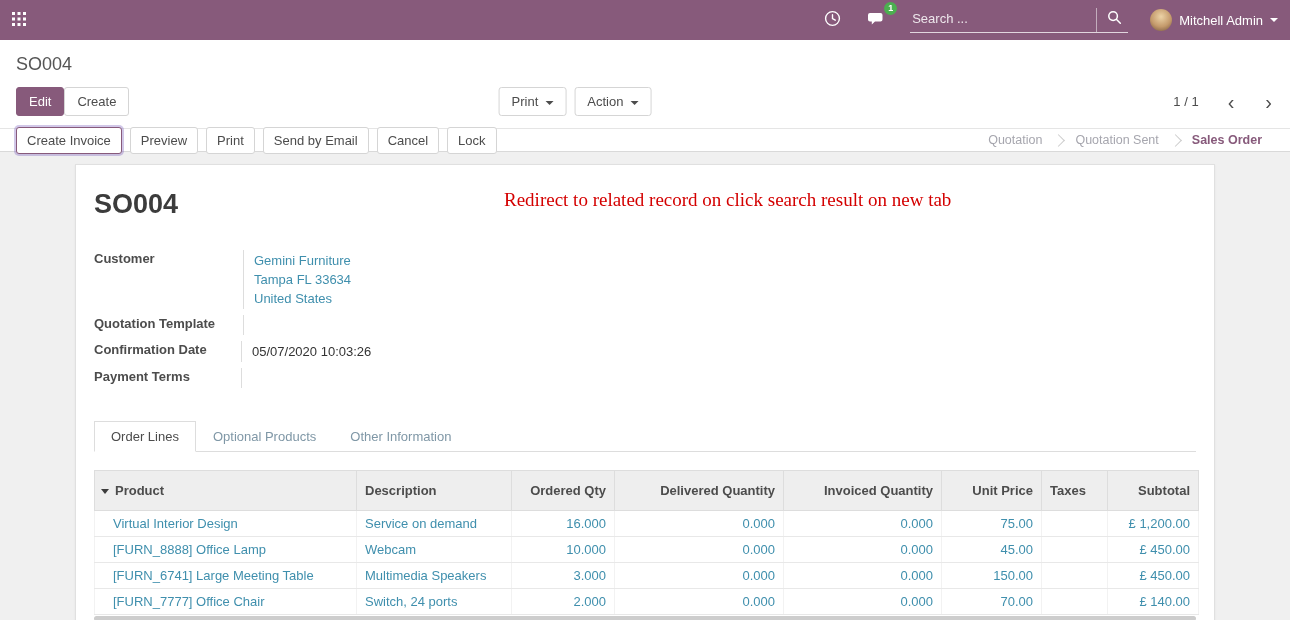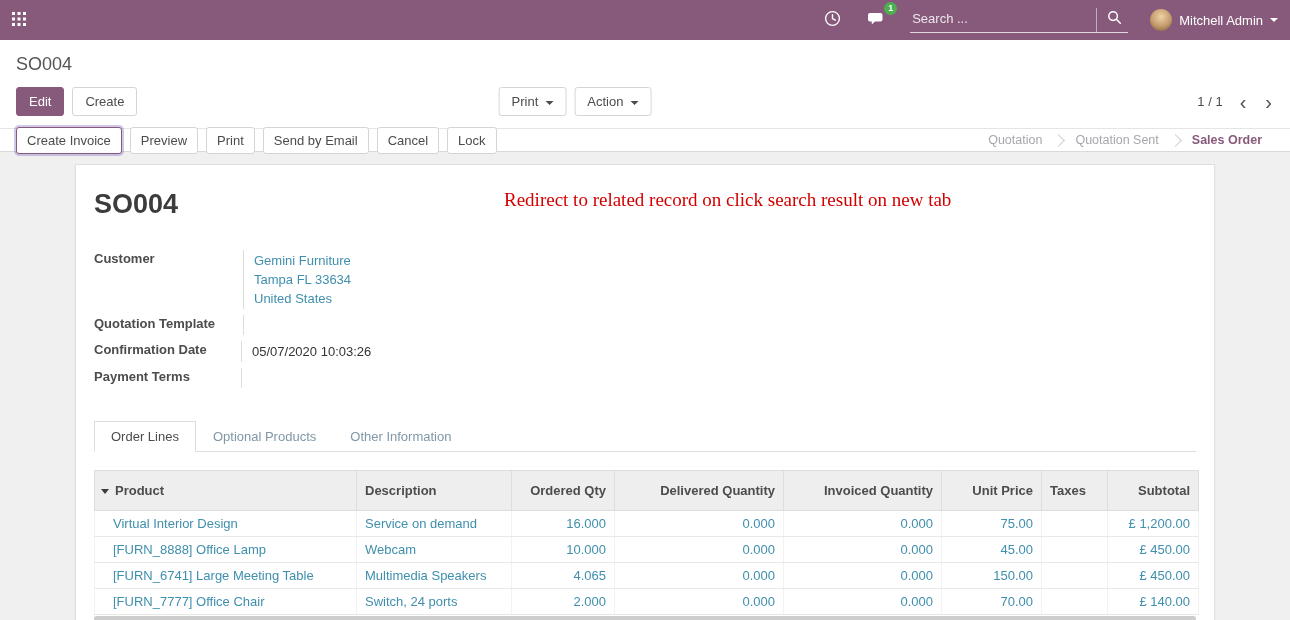--- a/index.html
+++ b/index.html
@@ -45,23 +45,23 @@
   .caret-dark{width:0;height:0;border-left:4px solid transparent;border-right:4px solid transparent;border-top:4px solid #4c4c4c;display:inline-block;margin-left:7px;vertical-align:middle;}
   
   .control-panel{background:#fff;padding:10px 16px 0;}
   .breadcrumb-row{font-size:18px;color:#555;padding:4px 0 12px;}
   .cp-buttons{display:flex;align-items:center;position:relative;padding-bottom:12px;}
   .btn{
     font-size:13px;padding:5px 12px;border-radius:3px;border:1px solid #d5d5d5;
     background:#fff;color:#4c4c4c;cursor:pointer;font-family:inherit;line-height:17px;
   }
   .btn-primary{background:var(--brand);border-color:var(--brand);color:#fff;}
-  .cp-left{display:flex;gap:8px;}
+  .cp-left{display:flex;}
   .cp-center{position:absolute;left:calc(50% - 70px);transform:translateX(-50%);display:flex;gap:8px;}
-  .cp-right{margin-left:auto;display:flex;gap:15px;}
+  .cp-right{margin-left:auto;display:flex;gap:27px;}
   .pager-btn{background:none;border:none;font-size:20px;line-height:14px;cursor:pointer;color:#4c4c4c;padding:0 2px;font-family:inherit;}
   
   .statusbar{
     background:#fff;border-top:1px solid #e5e5e5;border-bottom:1px solid #d9d9d9;
     display:flex;align-items:center;justify-content:space-between;height:24px;padding-left:16px;
   }
   .sb-left{display:flex;gap:8px;align-items:center;}
   .sb-btn{padding:4px 10px;}
   .btn-highlight{border:1px solid var(--brand);box-shadow:0 0 0 2px rgba(123,94,188,0.35);}
   .sb-steps{display:flex;align-items:center;height:100%;padding-right:12px;}
@@ -288,21 +288,21 @@
           <td class="num">10.000</td>
           <td class="num">0.000</td>
           <td class="num">0.000</td>
           <td class="num">45.00</td>
           <td></td>
           <td class="num">£ 450.00</td>
         </tr>
         <tr class="order-row">
           <td class="c-product">[FURN_6741] Large Meeting Table</td>
           <td>Multimedia Speakers</td>
-          <td class="num">4.065</td>
+          <td class="num">3.000</td>
           <td class="num">0.000</td>
           <td class="num">0.000</td>
           <td class="num">150.00</td>
           <td></td>
           <td class="num">£ 450.00</td>
         </tr>
         <tr class="order-row">
           <td class="c-product">[FURN_7777] Office Chair</td>
           <td>Switch, 24 ports</td>
           <td class="num">2.000</td>

